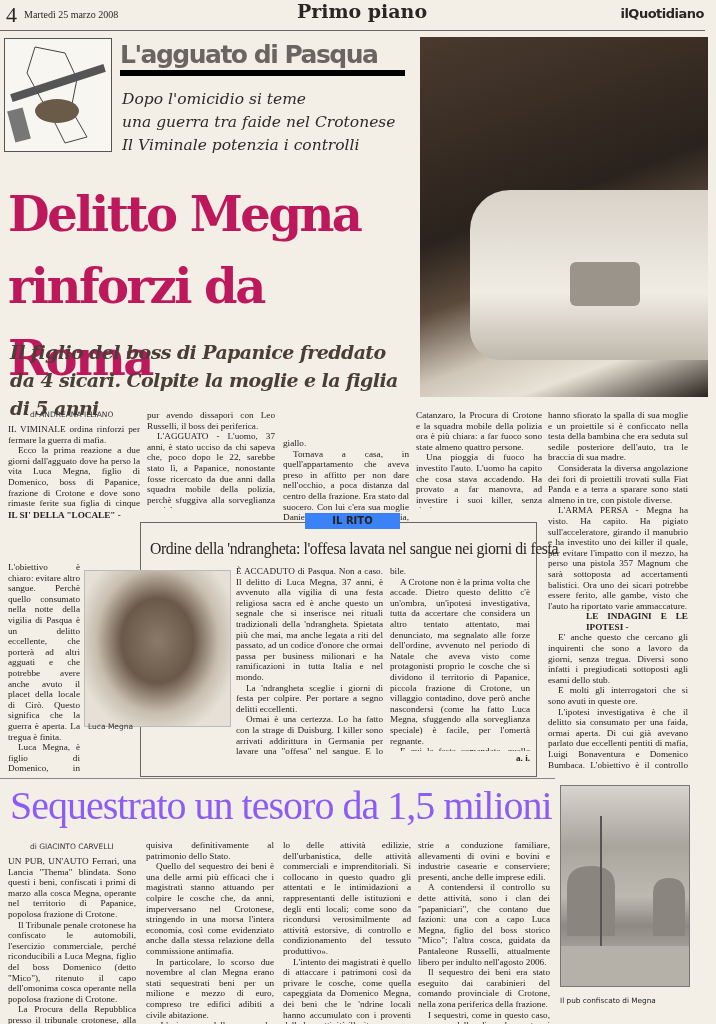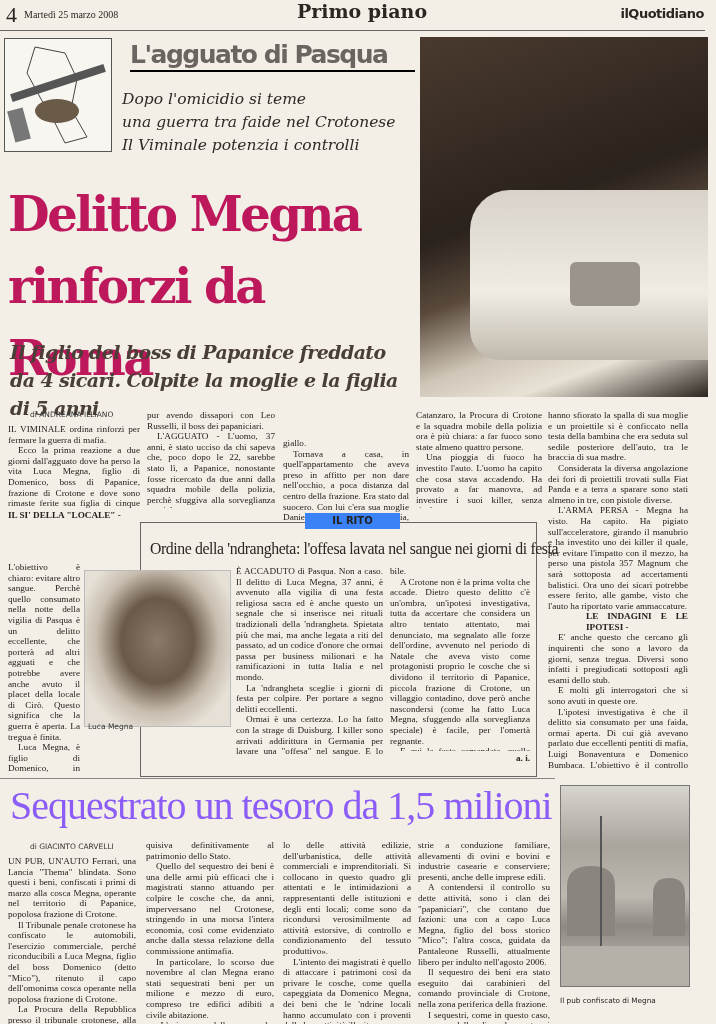--- a/index.html
+++ b/index.html
@@ -4,21 +4,21 @@
 <style>
   html,body{margin:0;padding:0;}
   body{width:716px;height:1024px;background:#f3efe6;position:relative;overflow:hidden;font-family:"DejaVu Serif",serif;color:#2a2622;}
   .abs{position:absolute;}
   .masthead{left:0;top:0;width:705px;height:30px;border-bottom:1px solid #6a6560;}
   .page-num{left:6px;top:2px;font-family:"Liberation Serif",serif;font-size:22px;}
   .date{left:24px;top:9px;font-family:"Liberation Serif",serif;font-size:10px;}
   .section{left:4px;width:716px;top:0;text-align:center;font-family:"DejaVu Serif",serif;font-weight:bold;font-size:19px;}
   .brand{right:12px;top:6px;font-family:"DejaVu Sans",sans-serif;font-weight:bold;font-size:13px;letter-spacing:-0.5px;}
   .logo-box{left:4px;top:38px;width:106px;height:112px;border:1px solid #555;background:#f8f6f1;}
-  .kicker{left:120px;top:40px;width:285px;font-family:"DejaVu Sans",sans-serif;font-weight:bold;font-size:25px;color:#6a6560;letter-spacing:-1.5px;border-bottom:2px solid #000000;padding-bottom:1px;margin-left:10px;}
+  .kicker{left:120px;top:40px;width:285px;font-family:"DejaVu Sans",sans-serif;font-weight:bold;font-size:25px;color:#6a6560;letter-spacing:-1.5px;border-bottom:6px solid #000000;padding-bottom:1px;}
   .deck{left:122px;top:88px;width:300px;font-family:"DejaVu Serif",serif;font-style:italic;font-size:15.5px;line-height:23px;color:#2e2a26;}
   .headline{left:8px;top:178px;width:410px;font-family:"DejaVu Serif",serif;font-weight:bold;font-size:48px;line-height:72px;letter-spacing:-2.5px;color:#be185d;}
   .subhead{left:10px;top:338px;width:410px;font-family:"DejaVu Serif",serif;font-style:italic;font-weight:bold;font-size:19px;line-height:28px;letter-spacing:-0.6px;color:#4a3f36;}
   .photo-car{left:420px;top:37px;width:288px;height:360px;background:linear-gradient(160deg,#4a3a2e 0%,#2a221c 45%,#5a4a3c 60%,#cfc6b8 75%,#e8e2d6 85%,#2b241e 100%);}
   .car-body{left:470px;top:190px;width:238px;height:170px;border-radius:40px 0 0 30px;background:linear-gradient(180deg,#d8d2c8,#f0ece4 60%,#bfb8ac);}
   .car-light{left:570px;top:262px;width:70px;height:44px;border-radius:6px;background:#9a948a;}
   .byline{font-family:"DejaVu Sans",sans-serif;font-size:7.5px;color:#333;}
   .col{font-family:"Liberation Serif",serif;font-size:9.2px;line-height:10.6px;text-align:justify;color:#26221e;}
   .col p{margin:0;text-indent:10px;}
   .col p.first{text-indent:0;}
@@ -71,21 +71,21 @@
 
 <div class="abs byline" style="left:30px;top:410px;">di ANDREANA ILLIANO</div>
 
 <div class="abs col" style="left:8px;top:424px;width:132px;height:84px;overflow:hidden;">
   <p class="first">IL VIMINALE ordina rinforzi per fermare la guerra di mafia.</p>
   <p>Ecco la prima reazione a due giorni dall'agguato dove ha perso la vita Luca Megna, figlio di Domenico, boss di Papanice, frazione di Crotone e dove sono rimaste ferite sua figlia di cinque anni e la moglie.</p>
 
 </div>
 
 <div class="abs col" style="left:147px;top:410px;width:128px;height:98px;overflow:hidden;">
-  <p class="first">pur avendo dissapori con Leo Russelli, il boss dei papaniciari.</p>
+  <p class="first">pur avendo dissapori con Leo Russelli, il boss dei periferica.</p>
   <p>L'AGGUATO - L'uomo, 37 anni, è stato ucciso da chi sapeva che, poco dopo le 22, sarebbe stato lì, a Papanice, nonostante fosse ricercato da due anni dalla squadra mobile della polizia, perchè sfuggiva alla sorveglianza speciale.</p>
 
 </div>
 
 <div class="abs col" style="left:283px;top:410px;width:126px;height:98px;overflow:hidden;margin-top:28px;">
   <p class="first">giallo.</p>
   <p>Tornava a casa, in quell'appartamento che aveva preso in affitto per non dare nell'occhio, a poca distanza dal centro della frazione. Era stato dal suocero. Con lui c'era sua moglie Daniela Carcea e la piccola Gaia, cinque anni appena. Entrambe ferite. La bimba ora è in ospedale, in coma. Combatte tra la vita e la morte.</p>
 
 </div>
 

